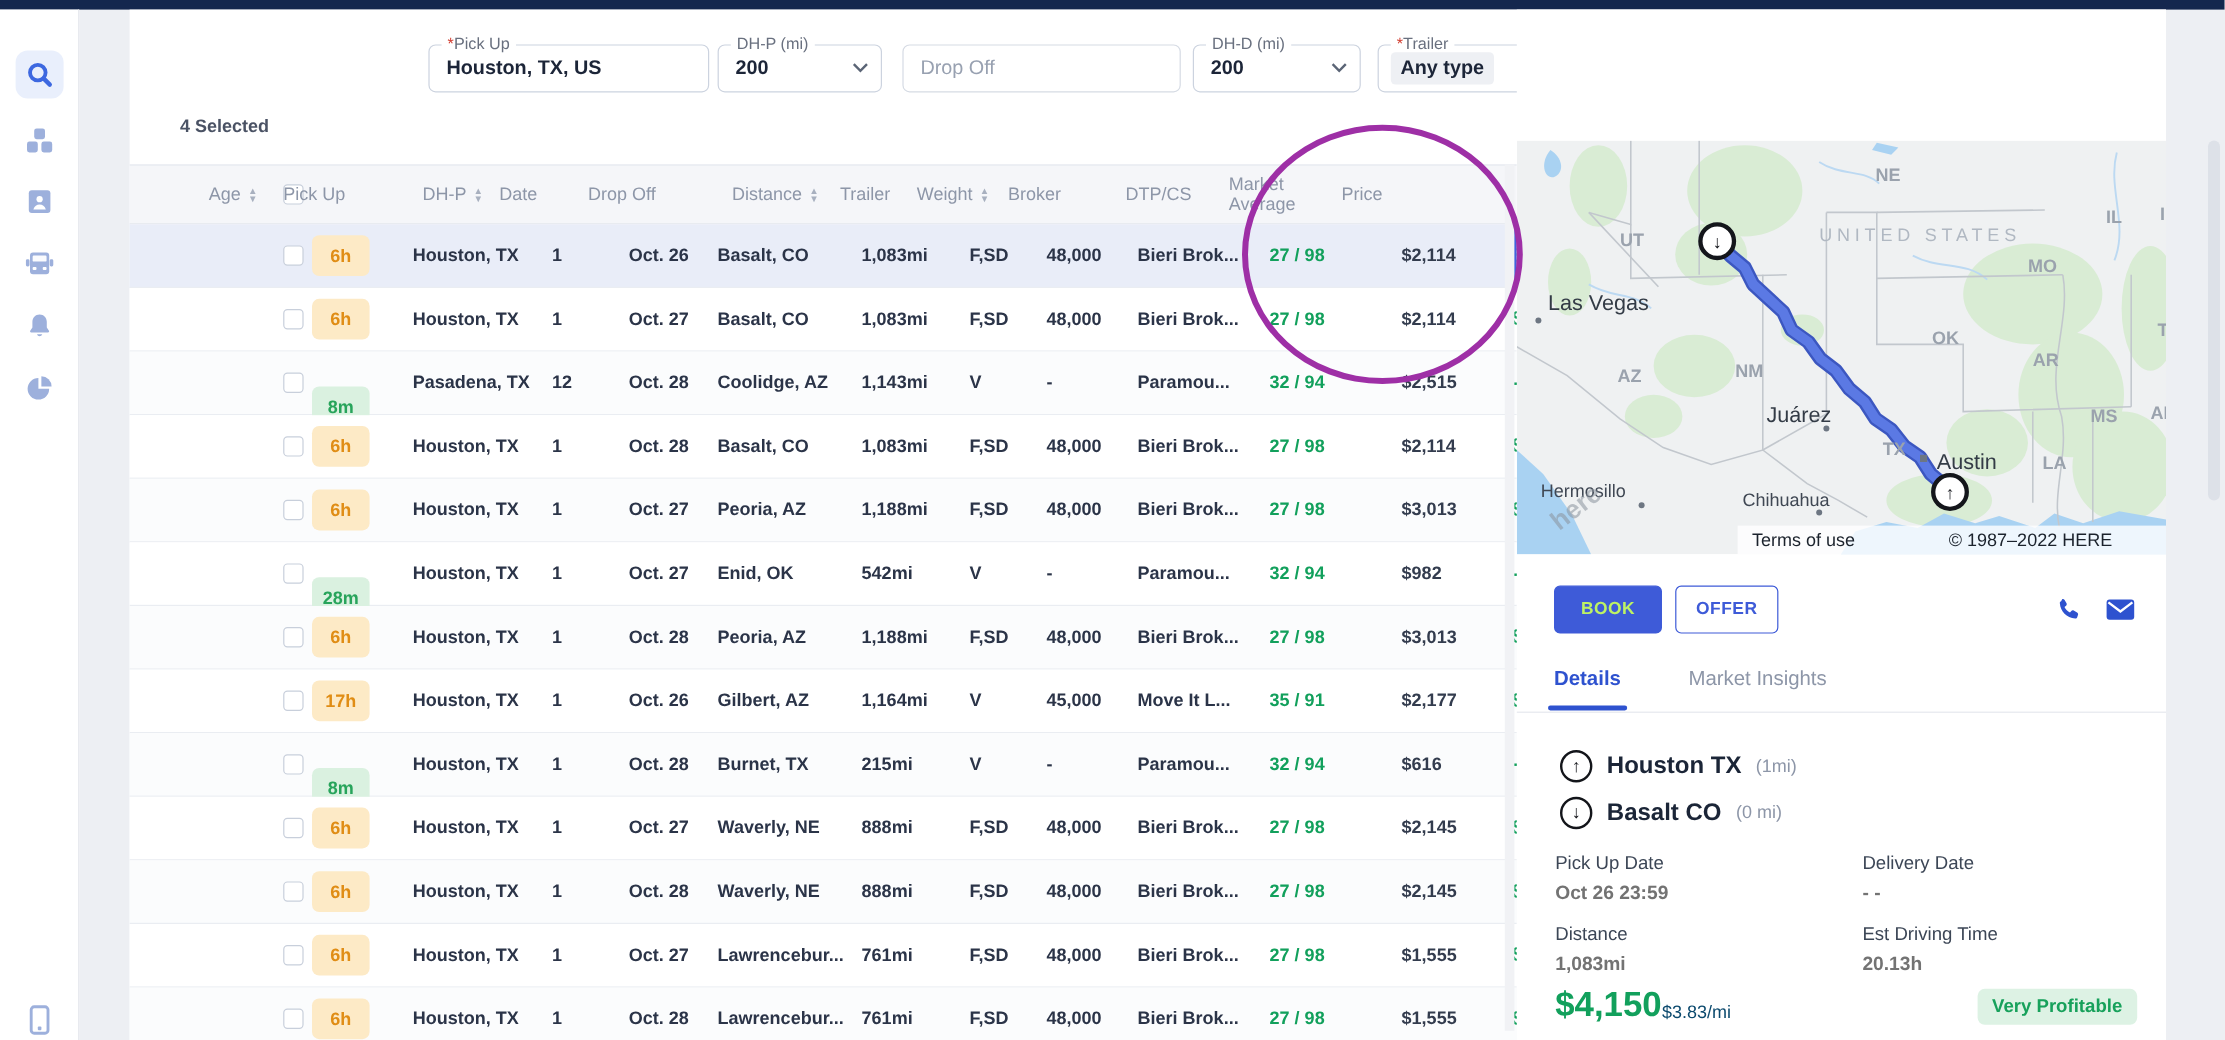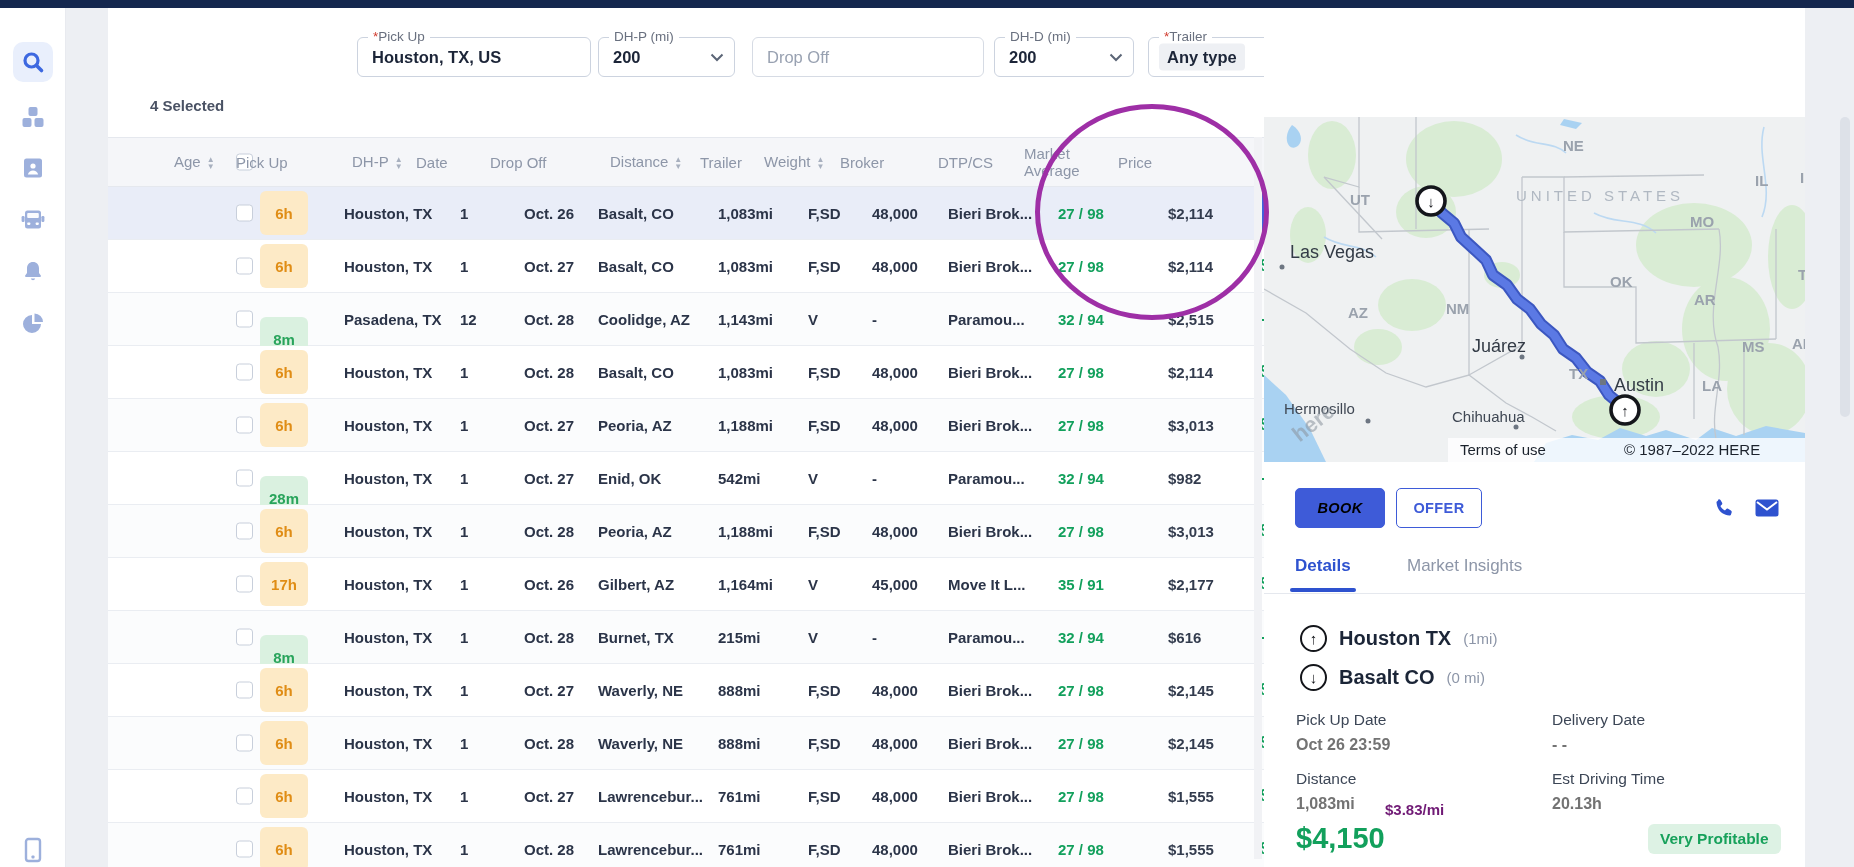--- a/index.html
+++ b/index.html
@@ -19,21 +19,21 @@
   .ffield{position:absolute;top:37px;height:40px;background:#fff;border:1px solid #ccd3df;border-radius:6px;box-sizing:border-box;}
   .ffield .flabel{position:absolute;top:-9px;left:10px;background:#fff;padding:0 5px;font-size:13.5px;color:#69707f;white-space:nowrap;}
   .ffield .flabel .req{color:#d13b2e;}
   .ffield .fvalue{position:absolute;left:14px;top:50%;transform:translateY(-50%);font-size:16.5px;font-weight:700;color:#1c2538;white-space:nowrap;}
   .ffield .fvalue.placeholder{color:#98a1b1;font-weight:400;}
   .ffield .fvalue.pill{background:#eef0f4;padding:4px 8px;border-radius:4px;left:10px;}
   .ffield .fic{position:absolute;right:10px;top:50%;transform:translateY(-50%);}
   .btn{position:absolute;box-sizing:border-box;display:flex;align-items:center;justify-content:center;
     border-radius:5px;font-weight:700;cursor:pointer;}
   .btn.outline{background:#fff;border:1px solid #ccd3df;color:#3b4455;}
-  .btn.primary{background:#3e5bd8;border:1px solid #3e5bd8;color:#000000;font-style:italic;}
+  .btn.primary{background:#3e5bd8;border:1px solid #3e5bd8;color:#bef264;}
   .btn.blue-outline{background:#fff;border:1.5px solid #3e5bd8;color:#3e5bd8;}
   .selected-count{position:absolute;left:150px;top:97px;font-size:15px;font-weight:700;color:#4a5264;}
   .recent-lanes{position:absolute;left:1470px;top:95px;font-size:17px;font-weight:700;color:#1c2638;display:flex;align-items:center;gap:8px;cursor:pointer;}
   .post-truck{position:absolute;left:1652px;top:93px;display:flex;align-items:center;gap:12px;cursor:pointer;}
   .post-truck .cb{width:20px;height:20px;border:1.5px solid #c3cad6;border-radius:4px;background:#fff;box-sizing:border-box;}
   .post-truck .pt-label{font-size:17px;font-weight:700;color:#232d40;}
   
   .thead{position:absolute;left:108px;top:137px;width:1156px;height:50px;background:#f5f6f9;
     border-top:1px solid #e5e8ee;border-bottom:1px solid #e5e8ee;box-sizing:border-box;}
   .th{position:absolute;top:50%;transform:translateY(-50%);font-size:15px;color:#8d96a8;white-space:nowrap;}
@@ -41,21 +41,21 @@
   .th .sort span{font-size:8px;color:#a8b0bf;line-height:7px;}
   .th.two-line{line-height:17px;white-space:normal;width:72px;}
   .rows{position:absolute;left:108px;top:187px;width:1156px;}
   .trow{position:relative;height:52px;border-bottom:1px solid #eaedf2;background:#fff;cursor:pointer;}
   .trow.alt{background:#fbfcfd;}
   .trow.selected{background:#e9edf8;}
   .cell{position:absolute;top:50%;transform:translateY(-50%);font-size:15px;font-weight:700;color:#2b3448;white-space:nowrap;}
   .cell.ellip{overflow:hidden;text-overflow:ellipsis;}
   .rcb{position:absolute;left:128px;top:50%;transform:translateY(-50%);width:17px;height:17px;
     border:1.5px solid #c8cfdb;border-radius:3.5px;background:#fff;box-sizing:border-box;}
-  .age-badge{position:absolute;left:152px;top:50%;transform:translateY(-50%);width:48px;height:44px;
+  .age-badge{position:absolute;left:152px;top:50%;transform:translateY(-50%);width:48px;height:34px;
     border-radius:6px;display:flex;align-items:center;justify-content:center;font-size:15px;font-weight:700;}
   .age-badge.orange{background:#fdeac6;color:#e08d15;}
   .age-badge.green{background:#daf1e0;color:#28a45b;margin-top:20px;}
   .c-pickup{left:236px}.c-dhp{left:352px}.c-date{left:416px}.c-dropoff{left:490px}
   .c-distance{left:610px}.c-trailer{left:700px}.c-weight{left:764px}
   .c-broker{left:840px;max-width:96px}.c-dtpcs{left:950px}.c-market{left:1060px}.c-price{left:1152px}
   .cell.green{color:#12a05c;}
   .cell.price{font-size:17px;color:#12a05c;}
   .cell.market{font-weight:700;color:#333c4e;}
   .row-indicator{position:absolute;right:0;top:0;width:6px;height:52px;background:#4062dd;border-radius:3px;}
@@ -74,21 +74,21 @@
   .tab-underline{position:absolute;left:26px;top:580px;width:66px;height:3.5px;border-radius:2px;background:#2e52cf;}
   .tab-divider{position:absolute;left:0;top:585px;width:541px;height:1px;background:#e5e8ee;}
   .stop{position:absolute;left:36px;display:flex;align-items:center;gap:12px;}
   .stop .circ{width:27px;height:27px;border:2.5px solid #13151a;border-radius:50%;box-sizing:border-box;
     display:flex;align-items:center;justify-content:center;font-size:15px;font-weight:700;color:#13151a;background:#fff;}
   .stop .sname{font-size:20px;font-weight:700;color:#1b2537;}
   .stop .smi{font-size:15px;color:#8d96a8;}
   .fld-label{position:absolute;font-size:15.5px;color:#3c4656;}
   .fld-value{position:absolute;font-size:16px;font-weight:700;color:#737373;}
   .big-price{position:absolute;left:32px;top:814px;font-size:29px;font-weight:700;color:#12a05c;}
-  .rate{position:absolute;left:121px;top:793px;font-size:15px;color:#701a75;font-weight:bold;}
+  .rate{position:absolute;left:121px;top:827px;font-size:15px;color:#0c4a6e;}
   .profit-badge{position:absolute;left:384px;top:816px;height:30px;padding:0 12px;background:#ddf2e4;color:#17a15b;
     font-size:15.5px;font-weight:700;border-radius:6px;display:flex;align-items:center;}
   
   .purple-ellipse{position:absolute;left:1035px;top:104px;width:224px;height:206px;border:5.5px solid #9e2fa6;
     border-radius:50%;z-index:60;pointer-events:none;}
   .page-scroll{position:absolute;right:4px;top:117px;width:10px;height:300px;background:#dde1e8;border-radius:5px;}
 </style>
 </head>
 <body>
 

